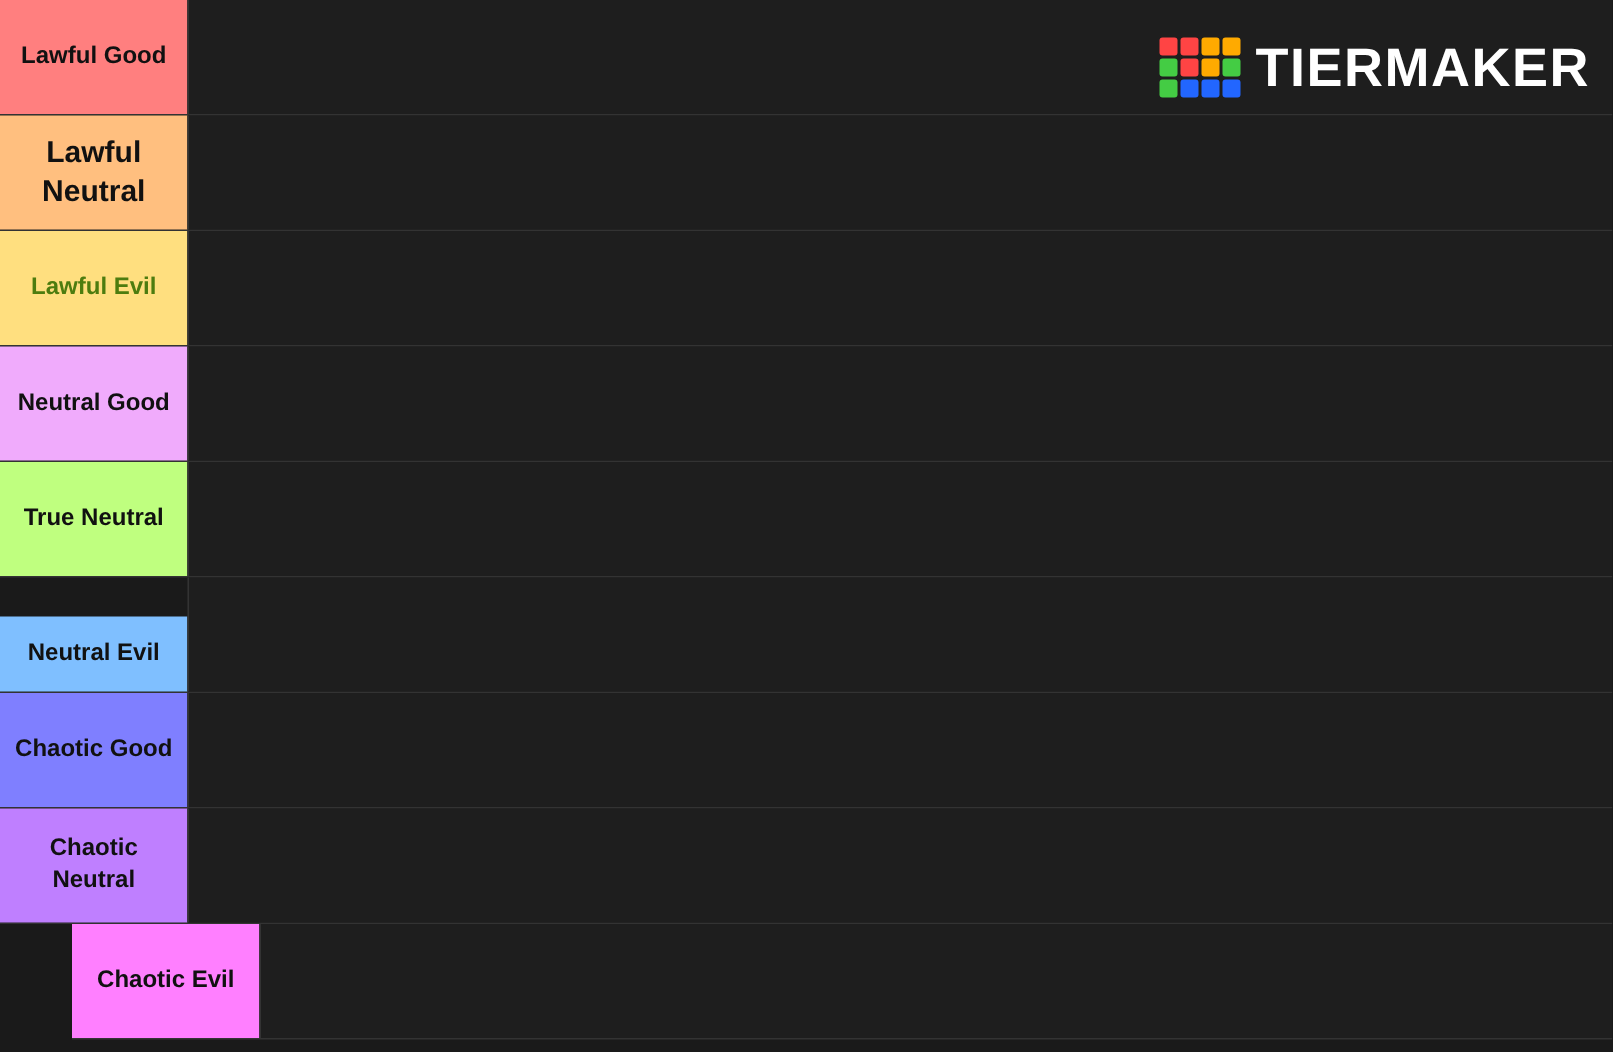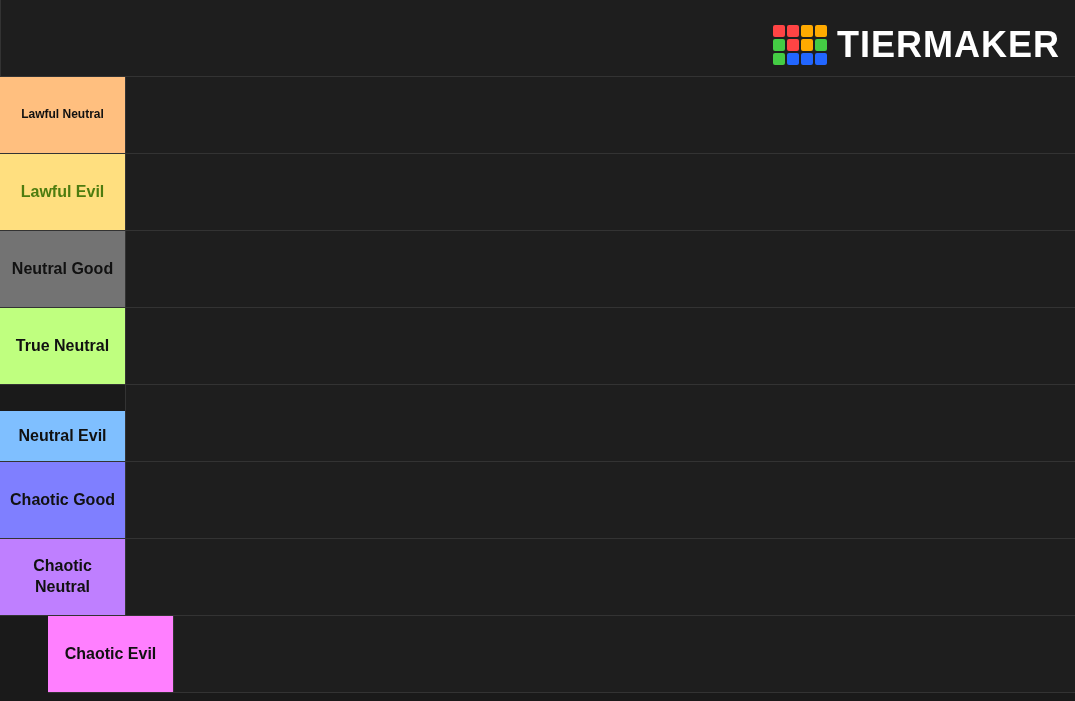--- a/index.html
+++ b/index.html
@@ -76,33 +76,34 @@
       <div class="logo-cell" style="background:#44cc44;"></div>
       <div class="logo-cell" style="background:#2266ff;"></div>
       <div class="logo-cell" style="background:#2266ff;"></div>
       <div class="logo-cell" style="background:#2266ff;"></div>
     </div>
     <div class="logo-text">TiERMAKER</div>
   </div>
 
   <div id="tier-list" style="display:flex;flex-direction:column;height:701px;">
       <div style="display: flex; flex-direction: row; border-bottom: 1px solid rgb(51, 51, 51); height: 77px; min-height: 77px; max-height: 77px;">
+        <div style="width: 125px; min-width: 125px; background: rgb(255, 127, 127); display: flex; align-items: center; justify-content: center; text-align: center; font-weight: bold; font-size: 16px; color: rgb(17, 17, 17); padding: 5px; line-height: 1.3; font-family: Arial, sans-serif;">Lawful Good</div>
         <div style="flex: 1 1 0%; background: rgb(30, 30, 30); border-left: 1px solid rgb(51, 51, 51);"></div>
       </div>
       <div style="display: flex; flex-direction: row; border-bottom: 1px solid rgb(51, 51, 51); height: 77px; min-height: 77px; max-height: 77px;">
-        <div style="width: 125px; min-width: 125px; background: rgb(255, 191, 127); display: flex; align-items: center; justify-content: center; text-align: center; font-weight: bold; font-size: 12px; color: rgb(17, 17, 17); padding: 5px; line-height: 1.3; font-family: Arial, sans-serif;">Lawful
+        <div style="width: 125px; min-width: 125px; background: rgb(255, 191, 127); display: flex; align-items: center; justify-content: center; text-align: center; font-weight: bold; font-size: 20px; color: rgb(17, 17, 17); padding: 5px; line-height: 1.3; font-family: Arial, sans-serif;">Lawful
 Neutral</div>
         <div style="flex: 1 1 0%; background: rgb(30, 30, 30); border-left: 1px solid rgb(51, 51, 51);"></div>
       </div>
       <div style="display: flex; flex-direction: row; border-bottom: 1px solid rgb(51, 51, 51); height: 77px; min-height: 77px; max-height: 77px;">
         <div style="width: 125px; min-width: 125px; background: rgb(255, 223, 127); display: flex; align-items: center; justify-content: center; text-align: center; font-weight: bold; font-size: 16px; color: #4d7c0f; padding: 5px; line-height: 1.3; font-family: Arial, sans-serif;">Lawful Evil</div>
         <div style="flex: 1 1 0%; background: rgb(30, 30, 30); border-left: 1px solid rgb(51, 51, 51);"></div>
       </div>
       <div style="display: flex; flex-direction: row; border-bottom: 1px solid rgb(51, 51, 51); height: 77px; min-height: 77px; max-height: 77px;">
-        <div style="width: 125px; min-width: 125px; background: #737373; display: flex; align-items: center; justify-content: center; text-align: center; font-weight: bold; font-size: 16px; color: rgb(17, 17, 17); padding: 5px; line-height: 1.3; font-family: Arial, sans-serif;">Neutral Good</div>
+        <div style="width: 125px; min-width: 125px; background: #f0abfc; display: flex; align-items: center; justify-content: center; text-align: center; font-weight: bold; font-size: 16px; color: rgb(17, 17, 17); padding: 5px; line-height: 1.3; font-family: Arial, sans-serif;">Neutral Good</div>
         <div style="flex: 1 1 0%; background: rgb(30, 30, 30); border-left: 1px solid rgb(51, 51, 51);"></div>
       </div>
       <div style="display: flex; flex-direction: row; border-bottom: 1px solid rgb(51, 51, 51); height: 77px; min-height: 77px; max-height: 77px;">
         <div style="width: 125px; min-width: 125px; background: rgb(191, 255, 127); display: flex; align-items: center; justify-content: center; text-align: center; font-weight: bold; font-size: 16px; color: rgb(17, 17, 17); padding: 5px; line-height: 1.3; font-family: Arial, sans-serif;">True Neutral</div>
         <div style="flex: 1 1 0%; background: rgb(30, 30, 30); border-left: 1px solid rgb(51, 51, 51);"></div>
       </div>
       <div style="display: flex; flex-direction: row; border-bottom: 1px solid rgb(51, 51, 51); height: 77px; min-height: 77px; max-height: 77px;">
         <div style="width: 125px; min-width: 125px; background: rgb(127, 191, 255); display: flex; align-items: center; justify-content: center; text-align: center; font-weight: bold; font-size: 16px; color: rgb(17, 17, 17); padding: 5px; line-height: 1.3; font-family: Arial, sans-serif; margin-top: 26px;">Neutral Evil</div>
         <div style="flex: 1 1 0%; background: rgb(30, 30, 30); border-left: 1px solid rgb(51, 51, 51);"></div>
       </div>

